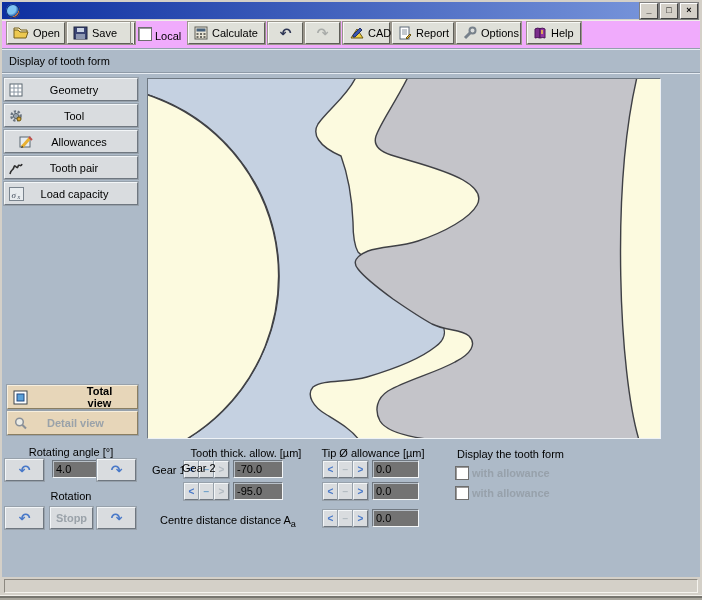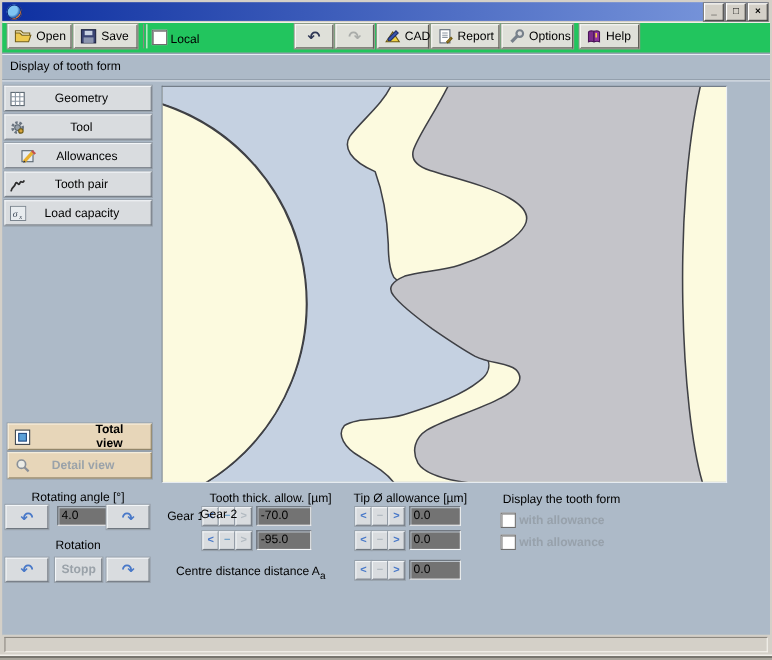--- a/index.html
+++ b/index.html
@@ -17,21 +17,21 @@
     display:flex;align-items:center;padding-left:4px;box-sizing:border-box;}
   .titlebar .ttext{color:#fff;font-weight:bold;font-size:11px;white-space:nowrap;margin-left:4px;}
   .ficon{width:14px;height:14px;border-radius:50%;
     background:radial-gradient(circle at 35% 35%,#7ec4f2 0 38%,#1b4f9e 60%,#e8762c 62%,#f7b32a 100%);
     box-shadow:0 0 0 1px #0a2a80 inset;}
   .winbtns{right:4px;top:3px;display:flex;gap:2px;}
   .winbtn{width:16px;height:14px;background:#D4D0C8;border:1px solid;
     border-color:#FFFFFF #404040 #404040 #FFFFFF;box-shadow:0 0 0 1px #808080;
     font-size:9px;line-height:12px;text-align:center;font-weight:bold;color:#000;}
   
-  .toolbar{left:2px;top:20px;width:698px;height:28px;background:#22c55e;
+  .toolbar{left:2px;top:20px;width:698px;height:28px;background:#f0abfc;
     border-bottom:1px solid #8C8880;box-shadow:inset 0 1px 0 #F0EEE8;}
   .tbtn{position:absolute;top:2px;height:22px;background:#DFE0D9;
     border:1px solid;border-color:#F8F9F5 #5E5E58 #5E5E58 #F8F9F5;
     box-shadow:0 0 0 1px #9A968C;
     display:flex;align-items:center;gap:4px;padding:0 5px;box-sizing:border-box;cursor:default;}
   .tbtn svg{flex:none;}
   .tsep{position:absolute;top:2px;width:2px;height:22px;
     border-left:1px solid #8E8A82;border-right:1px solid #F4F2EC;}
   .tb-undo{color:#2E3654;font-size:14px;font-weight:bold;justify-content:center;}
   .tb-redo{color:#A9ACA9;font-size:14px;font-weight:bold;justify-content:center;}
@@ -91,31 +91,46 @@
 </div>
 
 <div class="abs toolbar">
   <div class="tbtn" style="left:5px;width:58px;">
     <svg width="16" height="14" viewBox="0 0 16 14">
         <path d="M1 4 L1 2 L6 2 L8 4 L14 4 L14 6" fill="#F5E9B8" stroke="#74601C"></path>
         <path d="M1 12 L1 4 L5 4 L7 6 L15 6 L13 12 Z" fill="#EDC94F" stroke="#74601C"></path>
       </svg>
     <span>Open</span>
   </div>
-  <div class="tbtn" style="left:65px;width:58px;">
+  <div class="tbtn" style="left:65px;width:68px;">
     <svg width="15" height="14" viewBox="0 0 15 14">
         <rect x="1" y="1" width="13" height="12" fill="#3A4474" stroke="#1E2440"></rect>
         <rect x="4" y="2" width="7" height="4" fill="#C9D2E2"></rect>
         <rect x="3" y="8" width="9" height="5" fill="#8C96B0"></rect>
       </svg>
     <span>Save</span>
   </div>
   <div class="tsep" style="left:128px;"></div>
   <div class="cbox" style="left:136px;top:7px;"></div>
   <span class="abs" style="left:153px;top:10px;">Local</span>
+  <div class="tbtn" style="left:186px;width:77px;">
+    <svg width="14" height="14" viewBox="0 0 14 14">
+        <rect x="1" y="1" width="12" height="12" fill="#E9E5D6" stroke="#5E5E58"></rect>
+        <rect x="2.5" y="2.5" width="9" height="3" fill="#47617B"></rect>
+        <g fill="#6B6B63">
+          <rect x="2.5" y="7" width="2" height="2"></rect>
+          <rect x="6" y="7" width="2" height="2"></rect>
+          <rect x="9.5" y="7" width="2" height="2"></rect>
+          <rect x="2.5" y="10" width="2" height="2"></rect>
+          <rect x="6" y="10" width="2" height="2"></rect>
+          <rect x="9.5" y="10" width="2" height="2"></rect>
+        </g>
+      </svg>
+    <span>Calculate</span>
+  </div>
   <div class="tbtn tb-undo" style="left:266px;width:35px;">
     <span>↶</span>
   </div>
   <div class="tbtn tb-redo" style="left:303px;width:35px;">
     <span>↷</span>
   </div>
   <div class="tbtn" style="left:341px;width:47px;">
     <svg width="15" height="14" viewBox="0 0 15 14">
         <path d="M2 12 L8 3 L14 12 Z" fill="#F0D244" stroke="#6E5A10"></path>
         <path d="M11 2 L13 4 L6 11 L4 11 L4 9 Z" fill="#3A57B0" stroke="#20306A"></path>

